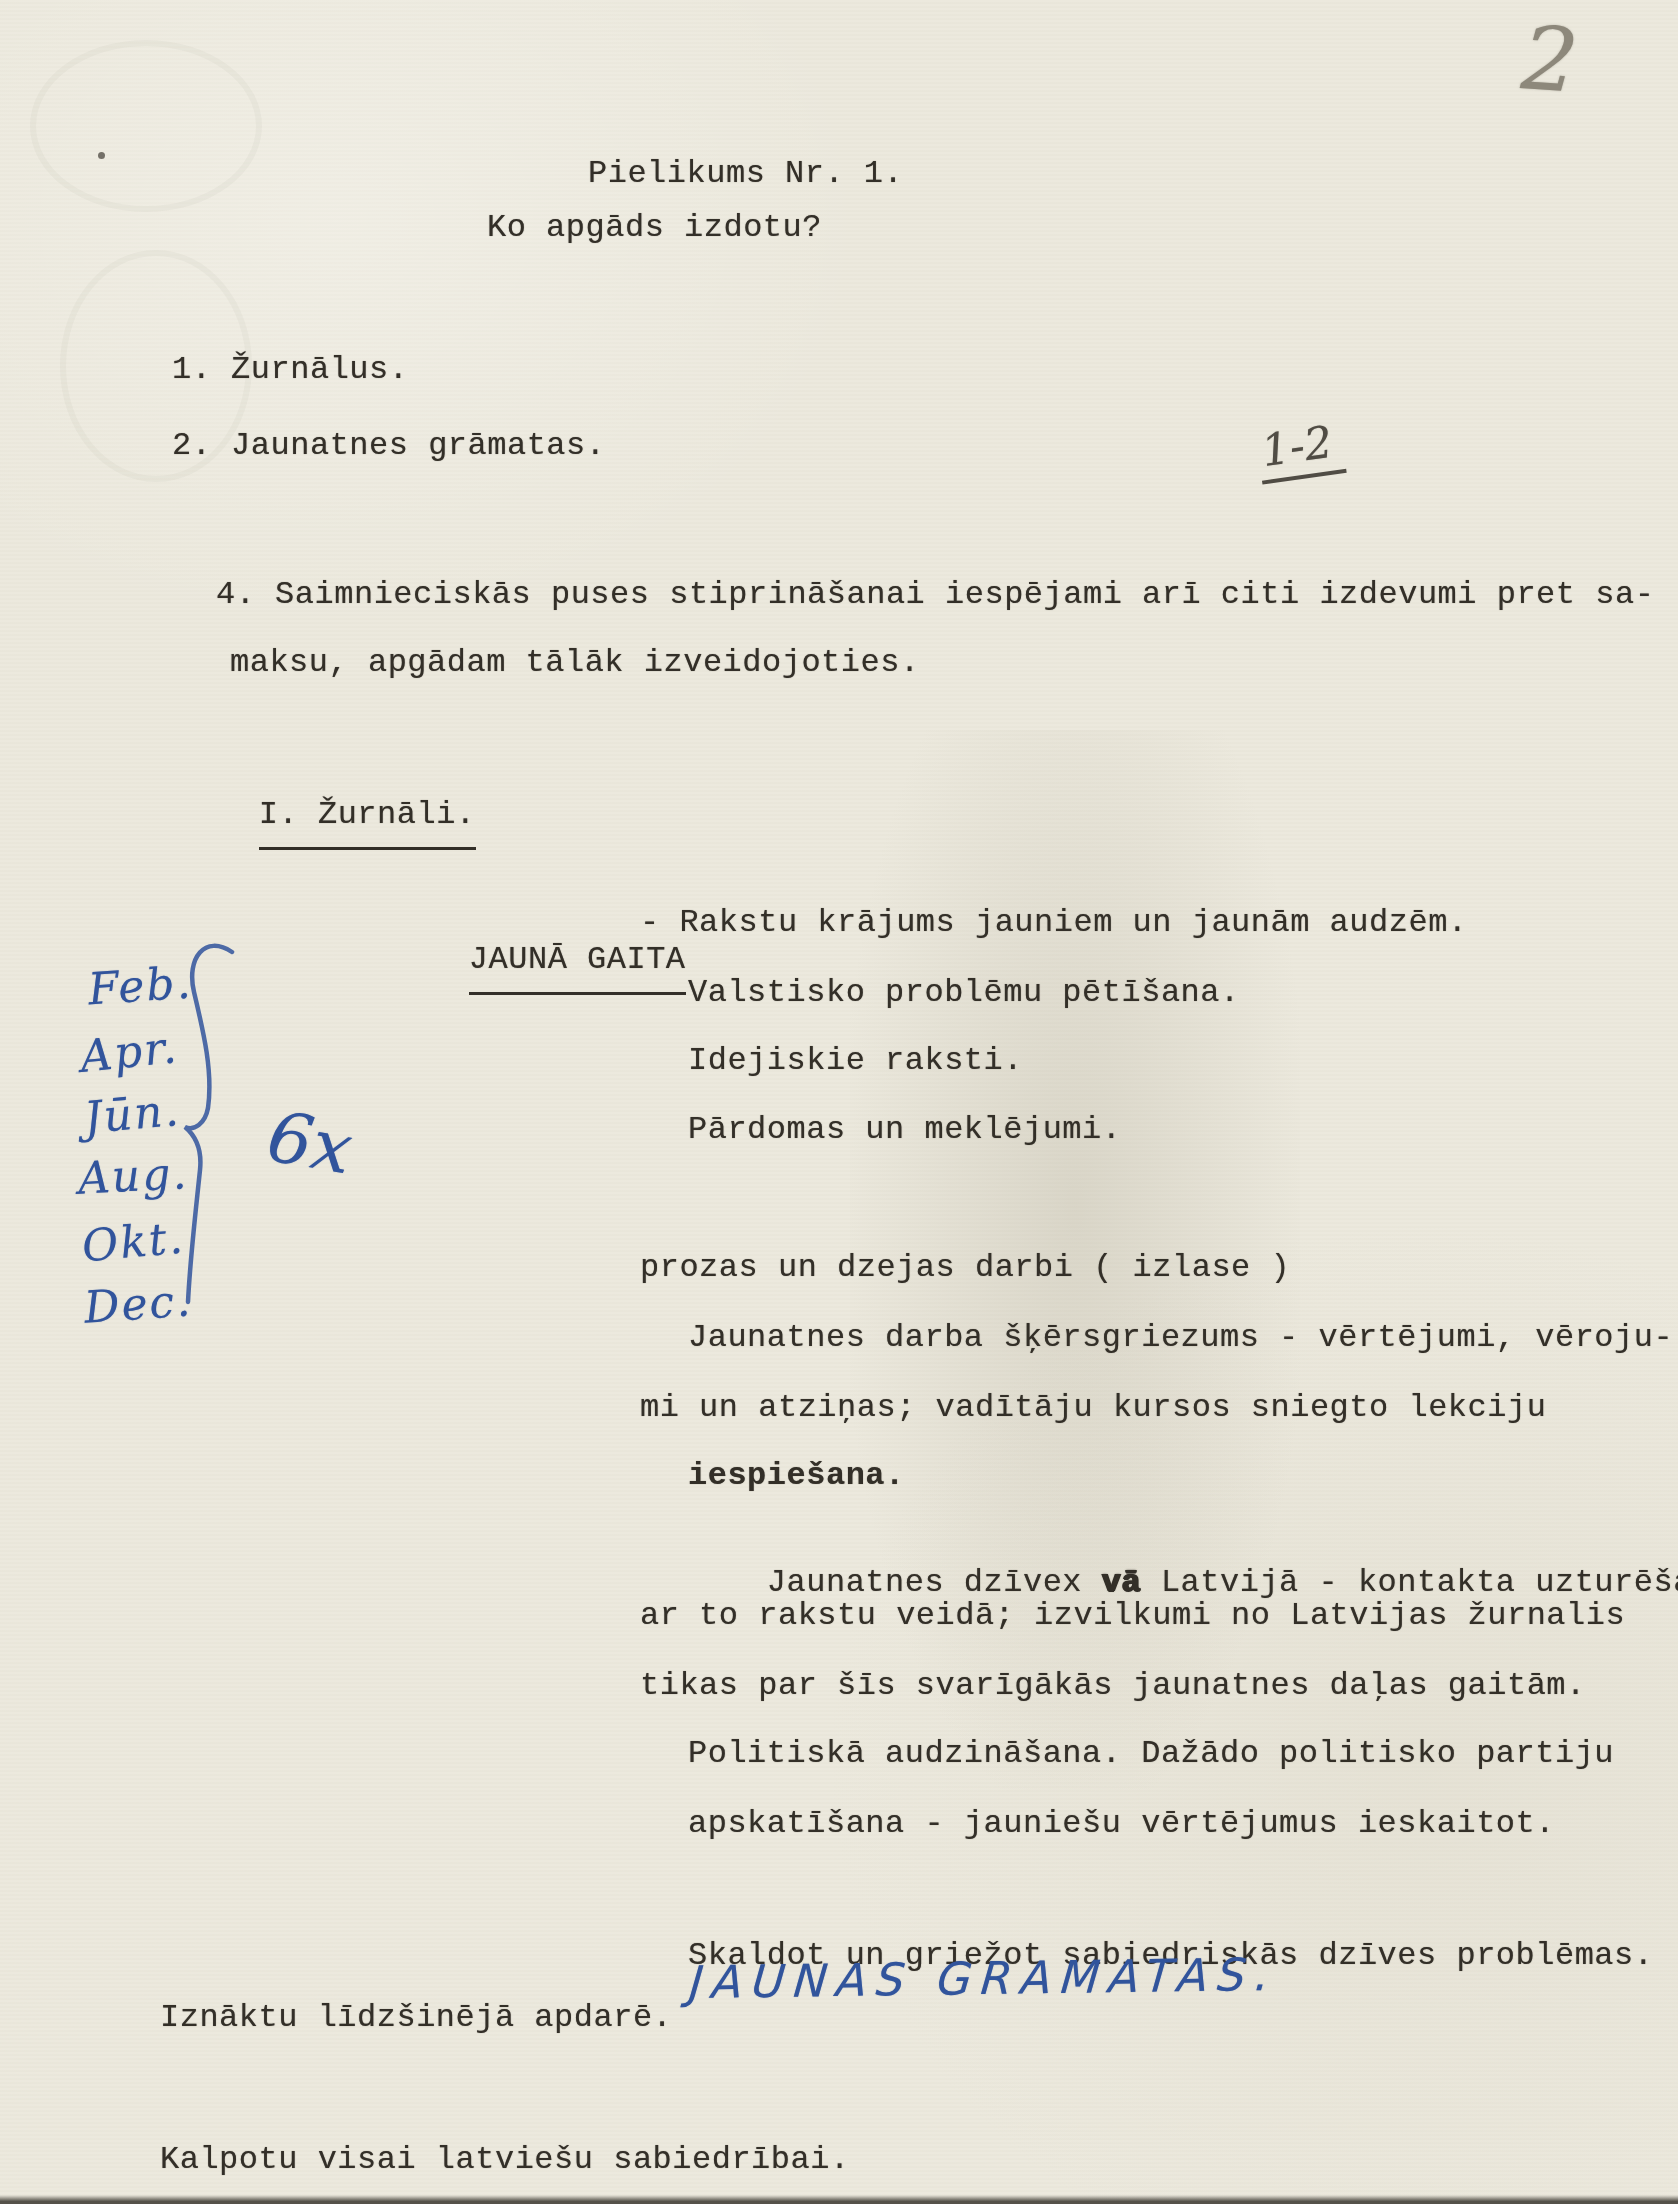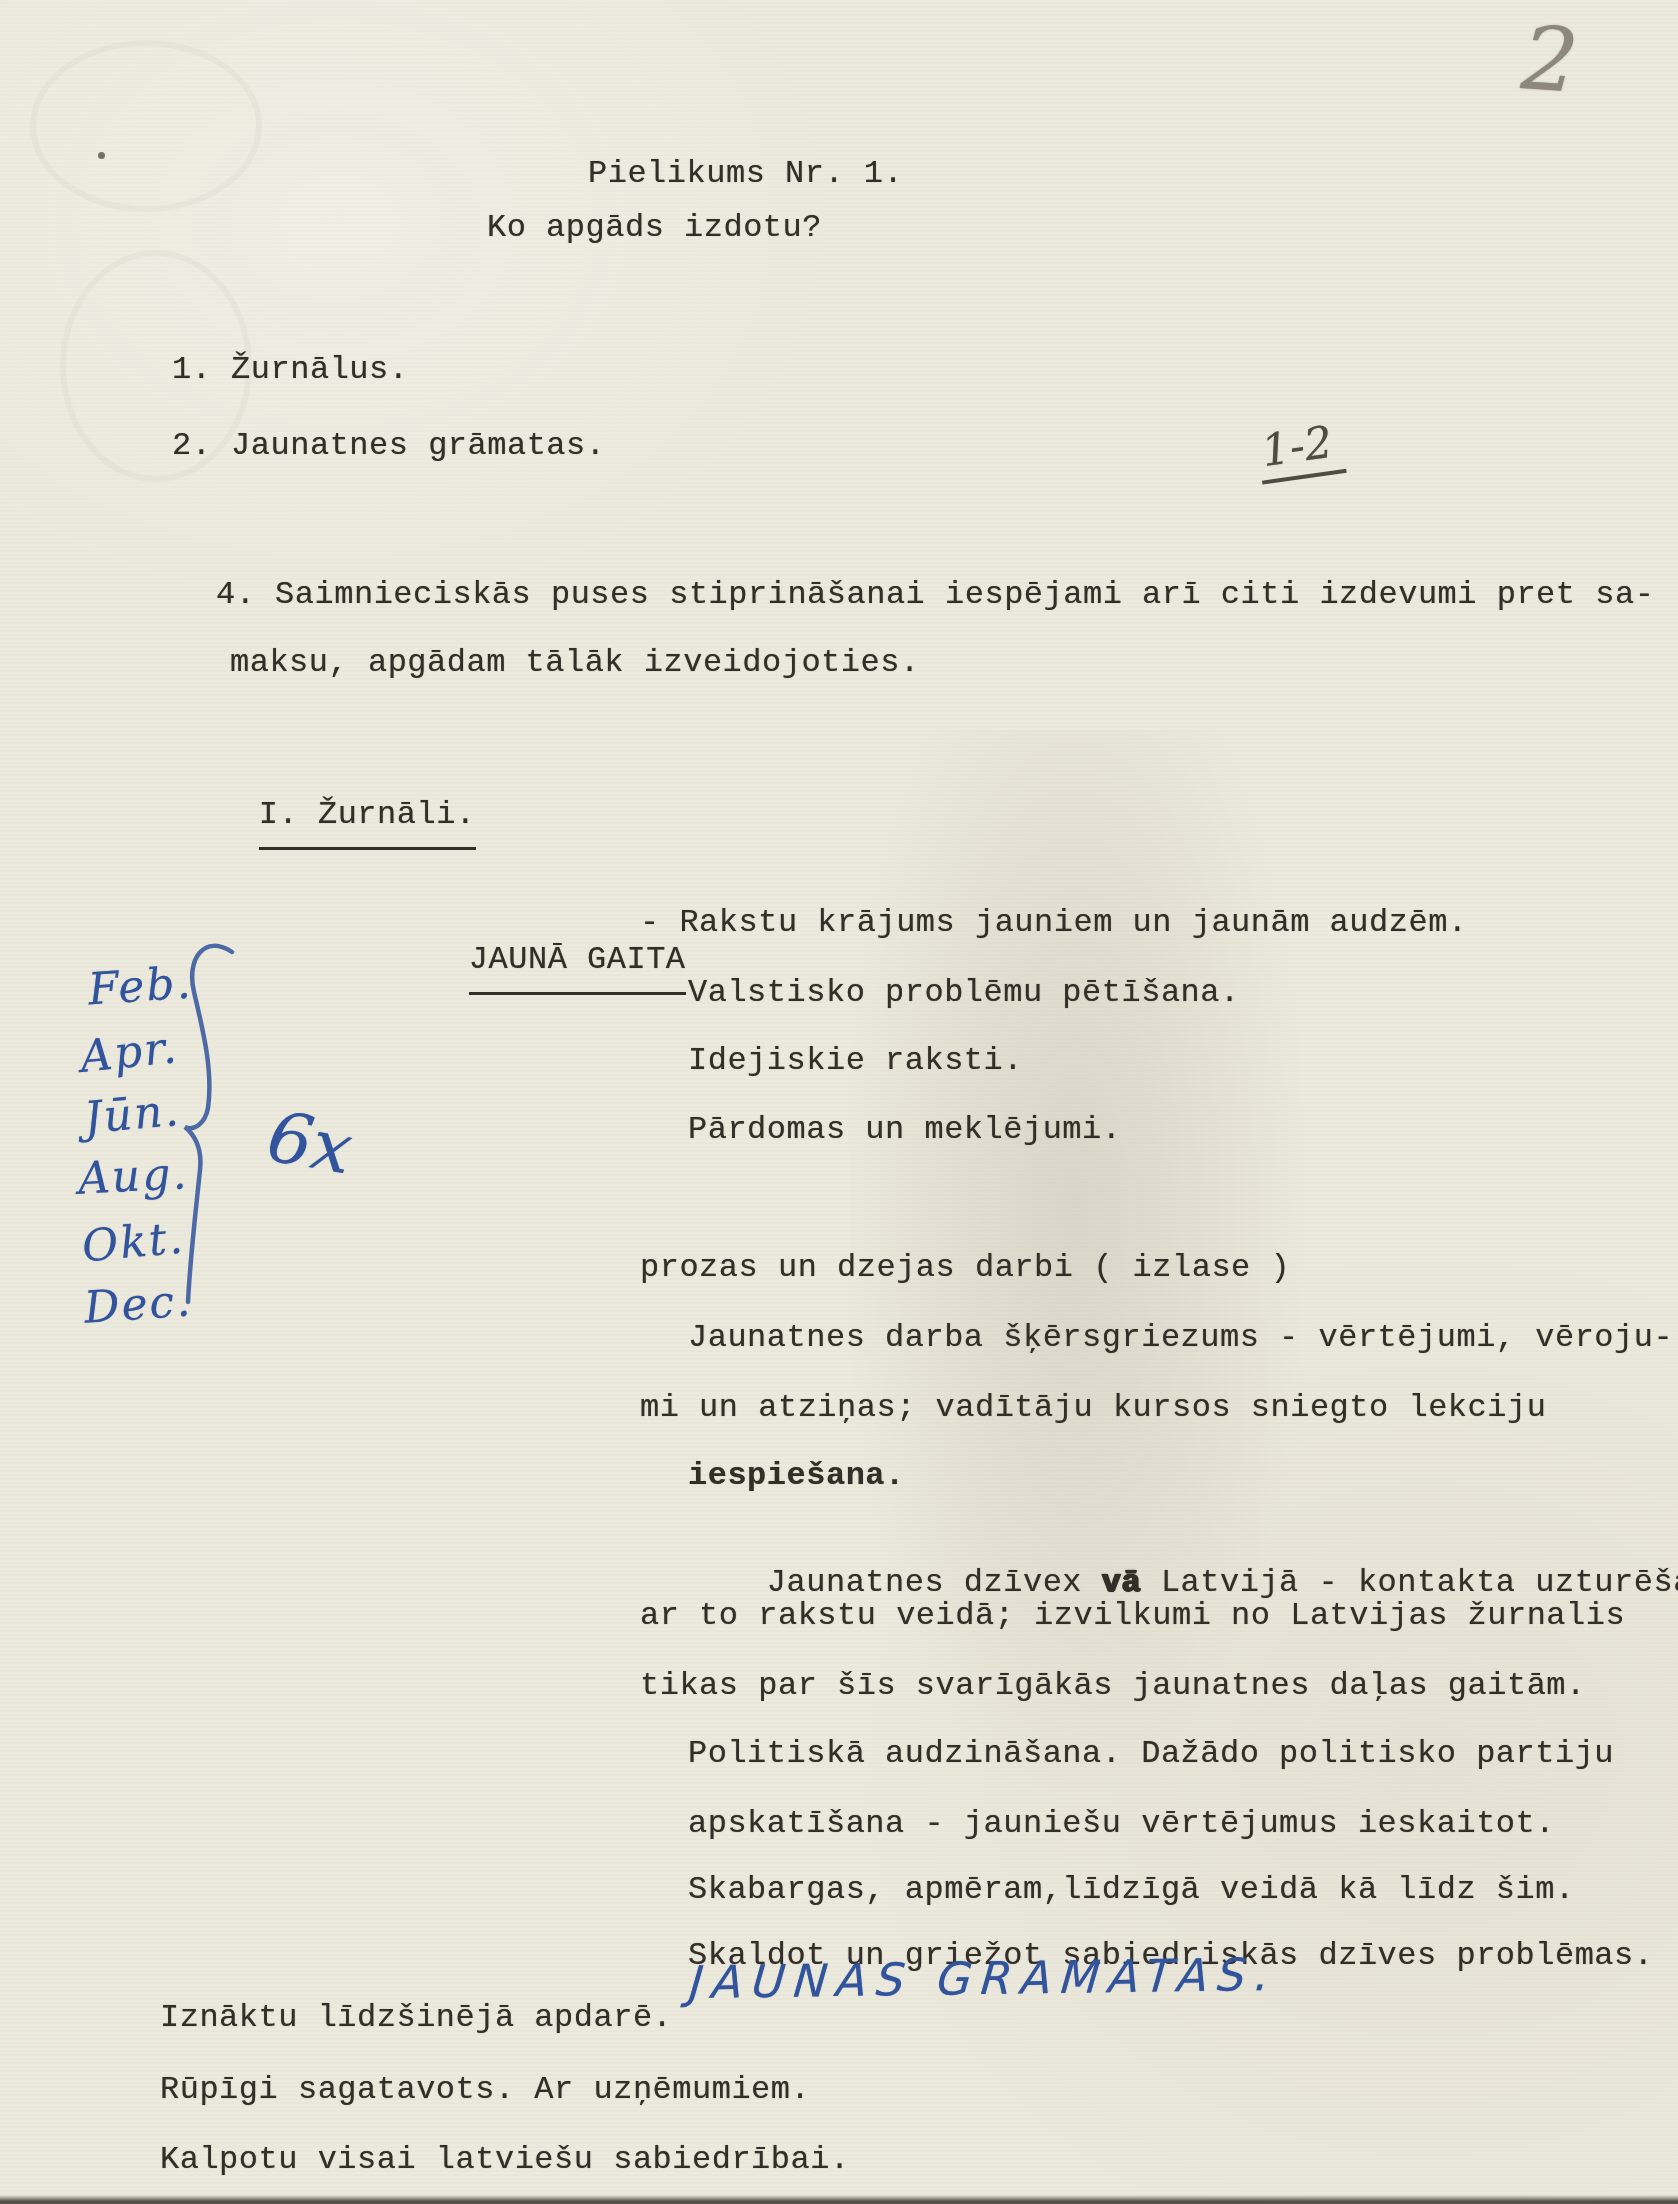--- a/index.html
+++ b/index.html
@@ -137,22 +137,20 @@
   <div class="tline" style="left:688px;top:1320px;">Jaunatnes darba šķērsgriezums - vērtējumi, vēroju-</div>
   <div class="tline" style="left:640px;top:1390px;">mi un atziņas; vadītāju kursos sniegto lekciju</div>
   <div class="tline" style="left:688px;top:1458px;font-weight:bold;">iespiešana.</div>
   <div class="tline" style="left:688px;top:1528px;">
     <span>Jaunatnes dzīvex </span><span class="overstruck">vā</span><span> Latvijā - kontakta uzturēšana</span>
   </div>
   <div class="tline" style="left:640px;top:1598px;">ar to rakstu veidā; izvilkumi no Latvijas žurnalis</div>
   <div class="tline" style="left:640px;top:1668px;">tikas par šīs svarīgākās jaunatnes daļas gaitām.</div>
   <div class="tline" style="left:688px;top:1736px;">Politiskā audzināšana. Dažādo politisko partiju</div>
   <div class="tline" style="left:688px;top:1806px;">apskatīšana - jauniešu vērtējumus ieskaitot.</div>
-  <div class="tline" style="left:688px;top:1872px;">Skabargas, apmēram,līdzīgā veidā kā līdz šim.</div>
   <div class="tline" style="left:688px;top:1938px;">Skaldot un griežot sabiedriskās dzīves problēmas.</div>
 
   <div class="hand-blue note-caps" style="left:690px;top:1952px;">JAUNAS GRAMATAS.</div>
 
   <div class="tline" style="left:160px;top:2000px;">Iznāktu līdzšinējā apdarē.</div>
-  <div class="tline" style="left:160px;top:2072px;">Rūpīgi sagatavots. Ar uzņēmumiem.</div>
   <div class="tline" style="left:160px;top:2142px;">Kalpotu visai latviešu sabiedrībai.</div>
 
 </div>
 
 </body></html>

